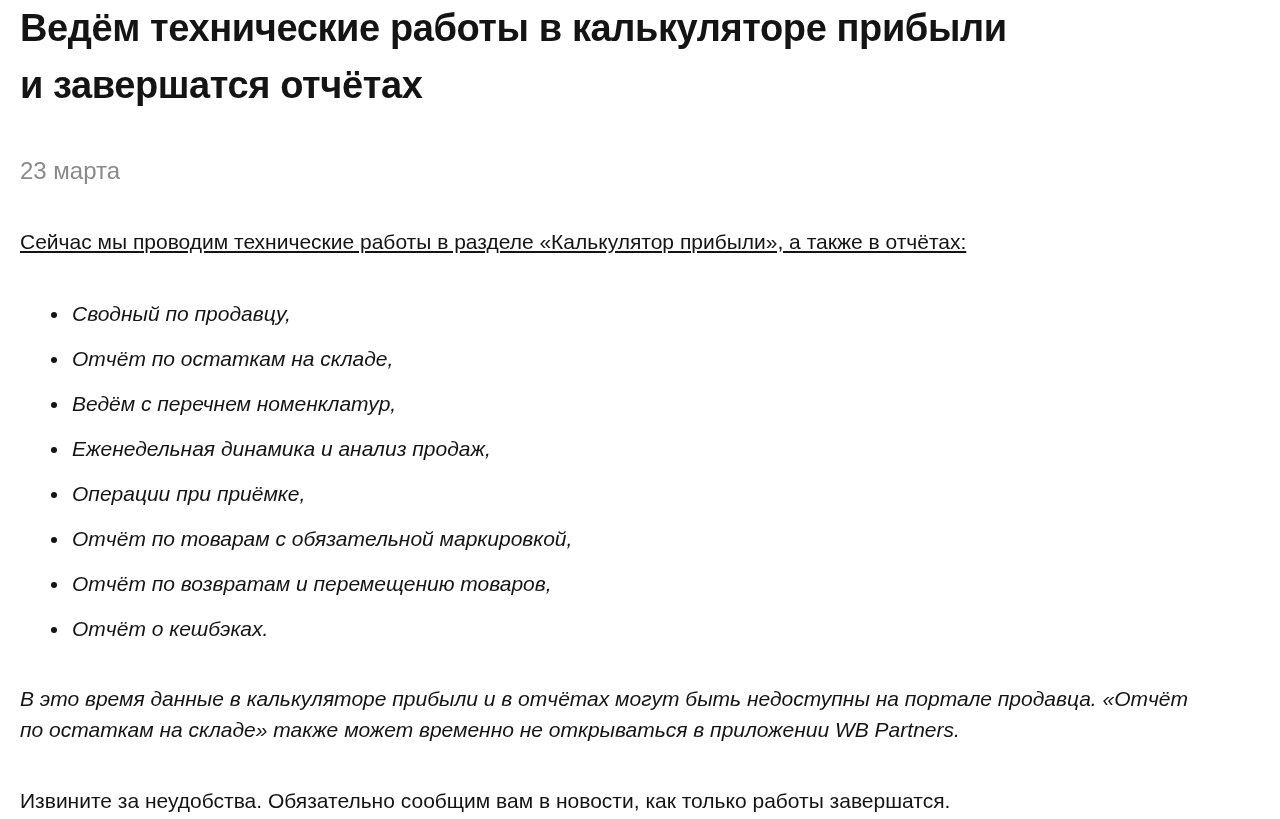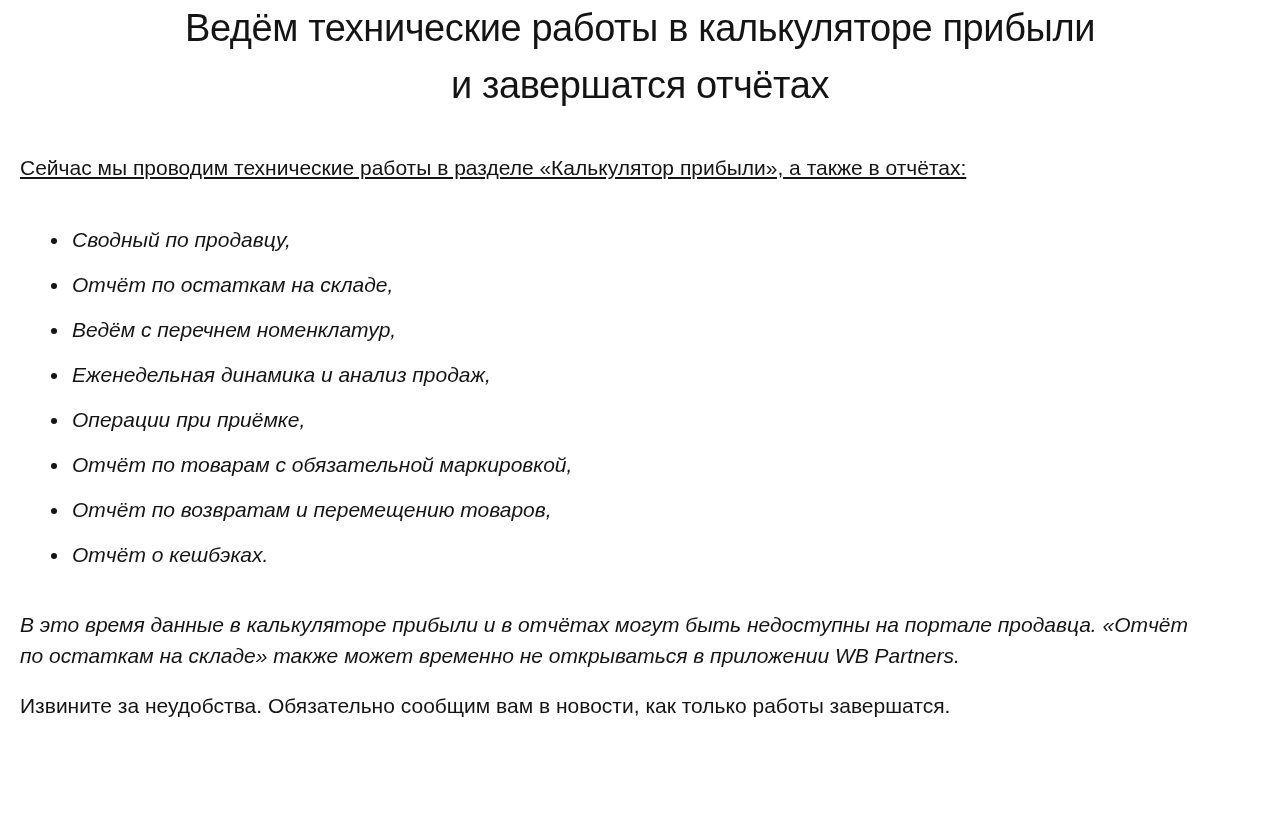--- a/index.html
+++ b/index.html
@@ -15,25 +15,24 @@
     height: 819px;
     background: #ffffff;
     overflow: hidden;
   }
   .article {
     padding: 0 20px;
   }
   .title {
     margin: 0;
     font-size: 38px;
-    font-weight: 400;
+    font-weight: 700;
     line-height: 57px;
     letter-spacing: -0.4px;
     color: #141414;
-    text-align: center;
   }
   .title .title-line { display: block; }
   .date {
     margin-top: 40px;
     font-size: 24px;
     line-height: 34px;
     color: #8a8a8a;
   }
   .intro {
     margin: 38px 0 0;
@@ -55,32 +54,33 @@
     padding-left: 2px;
   }
   .reports li:last-child { margin-bottom: 9px; }
   .body-par {
     margin: 0;
     font-size: 21px;
     line-height: 31px;
     max-width: 1180px;
   }
   .body-par.availability { margin-top: 39px; font-style: italic; }
-  .body-par.apology { margin-top: 19px; }
+  .body-par.apology { margin-top: 40px; }
 </style>
 </head>
 <body>
 
 <div class="page">
   <article class="article">
     <h1 class="title">
       <span class="title-line">Ведём технические работы в калькуляторе прибыли</span>
       <span class="title-line">и завершатся отчётах</span>
     </h1>
 
+    <div class="date">23 марта</div>
 
     <p class="intro">Сейчас мы проводим технические работы в разделе «Калькулятор прибыли», а также в отчётах:</p>
 
     <ul class="reports">
         <li>Сводный по продавцу,</li>
         <li>Отчёт по остаткам на складе,</li>
         <li>Ведём с перечнем номенклатур,</li>
         <li>Еженедельная динамика и анализ продаж,</li>
         <li>Операции при приёмке,</li>
         <li>Отчёт по товарам с обязательной маркировкой,</li>

